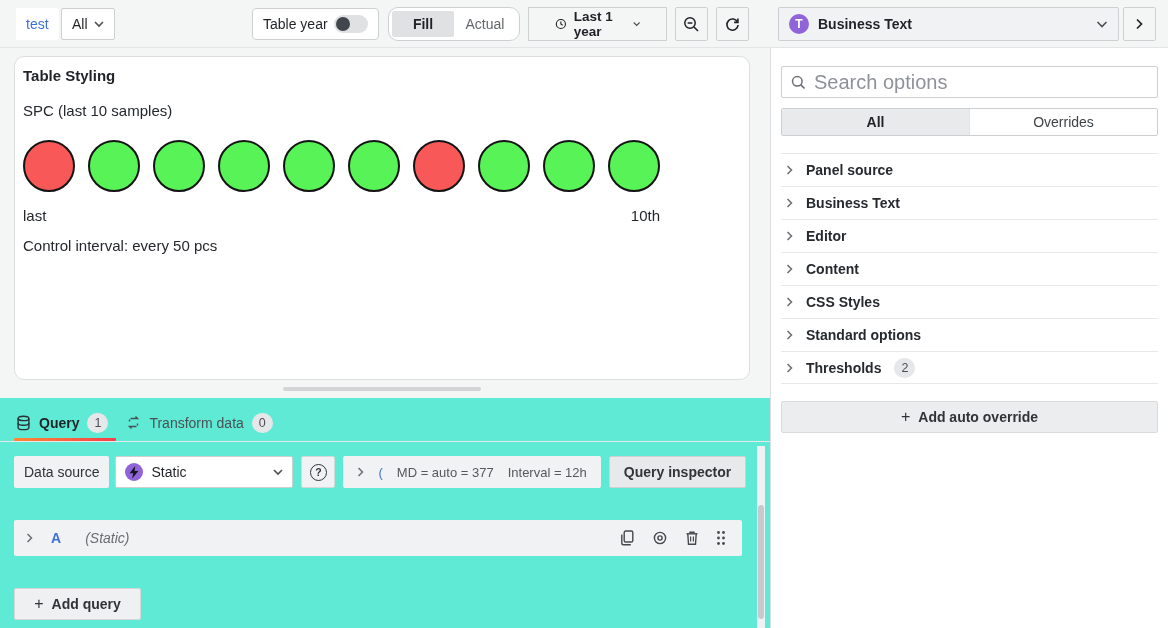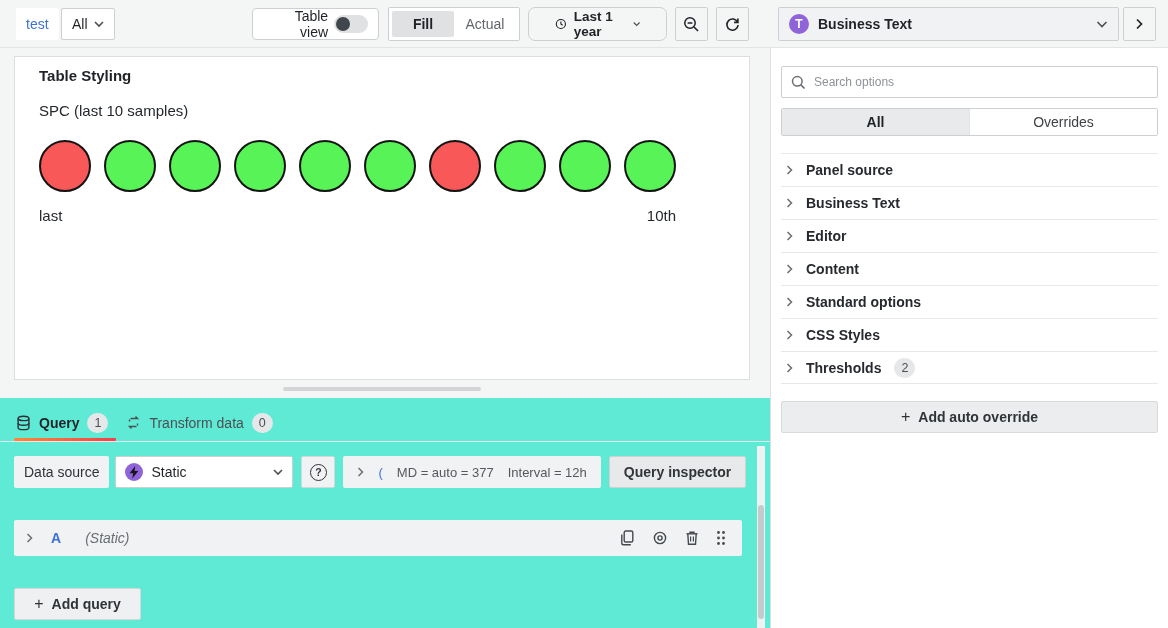--- a/index.html
+++ b/index.html
@@ -8,36 +8,36 @@
   .root { position:relative; width:1168px; height:628px; overflow:hidden; background:#fff; }
 
   
   .topbar { position:absolute; left:0; top:0; width:1168px; height:48px; background:#f4f5f5; border-bottom:1px solid #e3e4e6; }
   .chip { position:absolute; display:flex; align-items:center; gap:6px; border-radius:2px; padding:0 10px; height:32px;text-align:right; }
   .breadcrumb { left:16px; top:8px; background:#fff; color:var(--blue,#3d71d9); cursor:pointer; }
   .all-select { left:61px; top:8px; background:#fff; border:1px solid #cdd0d3; color:#1f2227; cursor:pointer; }
   .tableview { left:252px; top:8px; width:127px; background:#fff; border:1px solid #cdd0d3; justify-content:space-between; border-radius:4px; }
   .toggle { width:34px; height:18px; border-radius:9px; background:#dfe1e3; position:relative; cursor:pointer; }
   .toggle .knob { position:absolute; left:2px; top:2px; width:14px; height:14px; border-radius:50%; background:#41464d; }
-  .segmented { position:absolute; left:388px; top:7px; width:132px; height:34px; background:#fff; border:1px solid #cdd0d3; border-radius:2px; display:flex; padding:3px; }
+  .segmented { position:absolute; left:388px; top:7px; width:132px; height:34px; background:#fff; border:1px solid #cdd0d3; border-radius:10px; display:flex; padding:3px; }
   .segmented .seg { flex:1; display:flex; align-items:center; justify-content:center; border-radius:2px; cursor:pointer; }
   .seg.active { background:#dfe1e3; font-weight:bold; }
   .seg.inactive { color:#63676c; }
-  .timepicker { position:absolute; left:528px; top:7px; width:139px; height:34px; border:1px solid #cdd0d3; border-radius:7px; display:flex; align-items:center; gap:7px; padding:0 26px; cursor:pointer; }
+  .timepicker { position:absolute; left:528px; top:7px; width:139px; height:34px; border:1px solid #cdd0d3; border-radius:0; display:flex; align-items:center; gap:7px; padding:0 26px; cursor:pointer; }
   .timepicker .label { font-weight:bold; font-size:13.5px; }
   .iconbtn { position:absolute; top:7px; width:33px; height:34px; border:1px solid #cdd0d3; border-radius:2px; display:flex; align-items:center; justify-content:center; cursor:pointer; }
   .zoomout { left:675px; } .refresh { left:716px; }
   .vizpicker { position:absolute; left:778px; top:7px; width:341px; height:34px; background:#f1f2f4; border:1px solid #cdd0d3; border-radius:2px; display:flex; align-items:center; gap:9px; padding:0 10px; cursor:pointer; }
   .vizpicker .label { font-weight:bold; flex:1; }
   .plugin-logo { width:20px; height:20px; border-radius:50%; background:var(--purple,#9064d9); color:#fff; font-size:12px; font-weight:bold; display:flex; align-items:center; justify-content:center; }
   .expandbtn { left:1123px; }
 
   
   .canvas { position:absolute; left:0; top:48px; width:770px; height:350px; background:#f4f5f5; }
-  .panel { position:absolute; left:14px; top:8px; width:736px; height:324px; background:#fff; border:1px solid #dcdee1; border-radius:0; padding:10px 24px; }
+  .panel { position:absolute; left:14px; top:8px; width:736px; height:324px; background:#fff; border:1px solid #dcdee1; border-radius:10px; padding:10px 8px; }
   .panel-title { font-size:15px; font-weight:bold; color:#1f2227; height:26px; }
   .panel-body { margin-top:9px; font-size:15px; color:#24282d; }
   .spc-title { margin-bottom:21px; }
   .circles { display:flex; gap:13px; width:637px; }
   .circle { width:52px; height:52px; border-radius:50%; border:2px solid #141414; }
   .axis-labels { display:flex; justify-content:space-between; width:637px; margin-top:15px; }
   .control-text { margin-top:13px; }
   .resize-handle { position:absolute; left:283px; top:339px; width:198px; height:4px; border-radius:2px; background:#d2d4d6; cursor:row-resize; }
 
   
@@ -67,21 +67,21 @@
   .addquery { margin:32px 0 0 14px; height:32px; width:127px; background:#eef0f1; border:1px solid #d5d7d9; border-radius:2px; display:inline-flex; align-items:center; justify-content:center; gap:8px; font-weight:bold; color:#303338; cursor:pointer; }
   .plus { font-size:16px; font-weight:normal; }
 
   
   .vtrack { position:absolute; left:757px; top:446px; width:8px; height:182px; background:#f0f1f3; }
   .vthumb { position:absolute; left:758px; top:505px; width:6px; height:114px; background:#c7c9cc; border-radius:3px; }
 
   
   .sidebar { position:absolute; left:770px; top:48px; width:398px; height:580px; background:#fff; border-left:1px solid #dcdee1; padding:0 10px; }
   .search { margin-top:18px; height:32px; border:1px solid #cdd0d3; border-radius:2px; background:#fff; display:flex; align-items:center; gap:8px; padding:0 9px; }
-  .search input { border:none; outline:none; flex:1; font-family:inherit; font-size:12px; color:#1f2227; background:transparent; }
+  .search input { border:none; outline:none; flex:1; font-family:inherit; font-size:20px; color:#1f2227; background:transparent; }
   .search input::placeholder { color:#8e9298; }
   .filtergroup { margin-top:10px; height:28px; border:1px solid #cdd0d3; border-radius:2px; display:flex; overflow:hidden; }
   .filtergroup .opt { flex:1; display:flex; align-items:center; justify-content:center; cursor:pointer; }
   .opt.selected { background:#e9eaec; font-weight:bold; color:#1f2227; }
   .opt.unselected { background:#fff; color:#3f4348; border-left:1px solid #e2e3e5; }
   .sections { margin-top:17px; }
   .sectionrow { height:33px; display:flex; align-items:center; gap:13px; border-top:1px solid #e7e8ea; padding-left:5px; cursor:pointer; }
   .sectionrow:last-child { border-bottom:1px solid #e7e8ea; }
   .sectionrow .slabel { font-weight:bold; color:#26292e; }
   .addoverride { margin-top:17px; height:32px; width:100%; background:#ebedee; border:1px solid #d8dadc; border-radius:2px; display:flex; align-items:center; justify-content:center; gap:8px; font-weight:bold; color:#303338; cursor:pointer; }
@@ -98,21 +98,21 @@
       <span>test</span>
     </div>
     <div class="chip all-select">
       <span>All</span>
       <svg width="10" height="8" viewBox="0 0 10 8">
           <path d="M1 2l4 4 4-4" fill="none" stroke="#4c5055" stroke-width="1.6"></path>
         </svg>
     </div>
 
     <div class="chip tableview">
-      <span>Table view</span>
+      <span>Table year</span>
       <span class="toggle">
           <span class="knob"></span>
         </span>
     </div>
 
     <div class="segmented">
       <div class="seg active">
           <span>Fill</span>
         </div>
       <div class="seg inactive">
@@ -175,20 +175,21 @@
             <div class="circle" style="background: rgb(87, 243, 87);"></div>
             <div class="circle" style="background: rgb(249, 88, 88);"></div>
             <div class="circle" style="background: rgb(87, 243, 87);"></div>
             <div class="circle" style="background: rgb(87, 243, 87);"></div>
             <div class="circle" style="background: rgb(87, 243, 87);"></div>
           </div>
         <div class="axis-labels">
           <span>last</span>
           <span>10th</span>
         </div>
+        <div class="control-text">Control interval: every 50 pcs</div>
       </div>
     </section>
     <div class="resize-handle"></div>
   </main>
 
   <section class="bottom">
     <div class="tabbar">
       <div class="tab active">
         <svg width="15" height="16" viewBox="0 0 15 16">
             <ellipse cx="7.5" cy="3.4" rx="5.4" ry="2.2" fill="none" stroke="#2c3035" stroke-width="1.4"></ellipse>
@@ -321,27 +322,27 @@
       <div class="sectionrow">
         <svg width="7" height="10" viewBox="0 0 7 10">
             <path d="M1.5 1l4 4-4 4" fill="none" stroke="#6a6e73" stroke-width="1.5"></path>
           </svg>
         <span class="slabel">Content</span>
       </div>
       <div class="sectionrow">
         <svg width="7" height="10" viewBox="0 0 7 10">
             <path d="M1.5 1l4 4-4 4" fill="none" stroke="#6a6e73" stroke-width="1.5"></path>
           </svg>
+        <span class="slabel">CSS Styles</span>
+      </div>
+      <div class="sectionrow">
+        <svg width="7" height="10" viewBox="0 0 7 10">
+            <path d="M1.5 1l4 4-4 4" fill="none" stroke="#6a6e73" stroke-width="1.5"></path>
+          </svg>
         <span class="slabel">Standard options</span>
-      </div>
-      <div class="sectionrow">
-        <svg width="7" height="10" viewBox="0 0 7 10">
-            <path d="M1.5 1l4 4-4 4" fill="none" stroke="#6a6e73" stroke-width="1.5"></path>
-          </svg>
-        <span class="slabel">CSS Styles</span>
       </div>
       <div class="sectionrow">
         <svg width="7" height="10" viewBox="0 0 7 10">
             <path d="M1.5 1l4 4-4 4" fill="none" stroke="#6a6e73" stroke-width="1.5"></path>
           </svg>
         <span class="slabel">Thresholds</span>
         <span class="badge">2</span>
       </div>
     </div>
 

